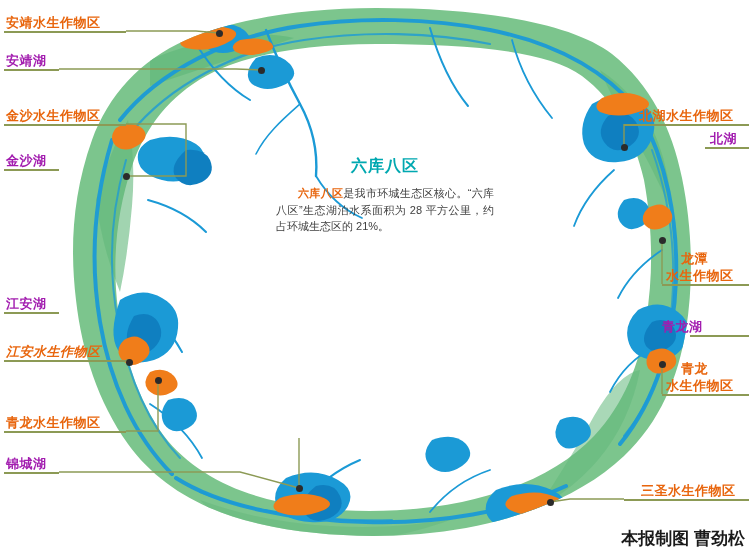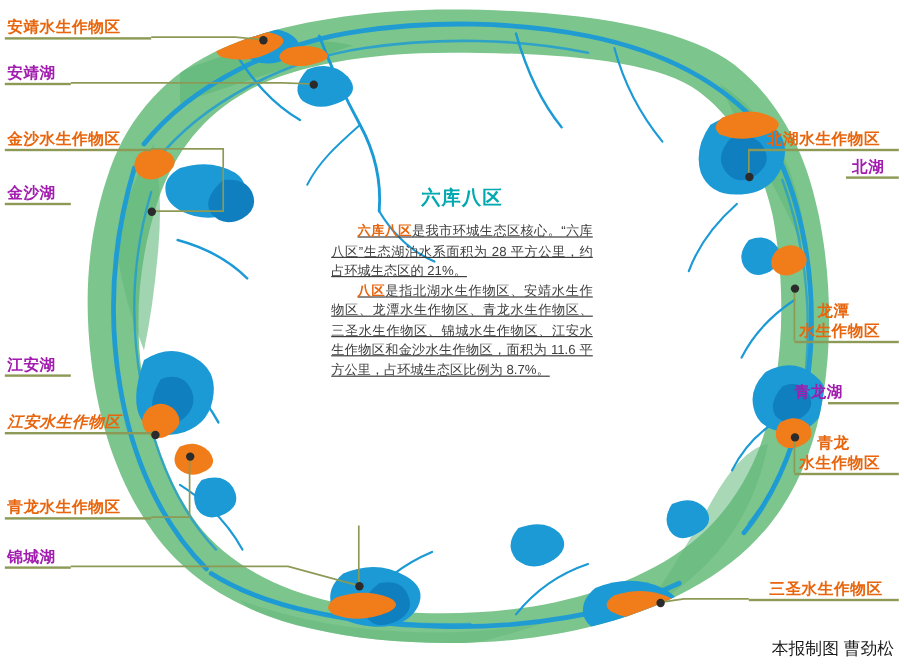--- a/index.html
+++ b/index.html
@@ -53,36 +53,35 @@
     font-weight: bold;
     line-height: 21px;
     letter-spacing: 1px;
   }
   .center-body {
     margin-top: 9px;
     color: #3f3f3f;
     font-size: 11px;
     line-height: 16.5px;
     text-align: justify;
-    text-decoration: underline;
   }
   .center-body p {
     margin: 0;
     text-indent: 22px;
   }
   .kw {
     color: #e8650d;
     font-weight: bold;
   }
   .credit {
     position: absolute;
     right: 8px;
     bottom: 6px;
-    font-size: 14px;
-    font-weight: normal;
+    font-size: 17px;
+    font-weight: bold;
     color: #1a1a1a;
   }
   .dot {
     position: absolute;
     width: 7px;
     height: 7px;
     border-radius: 50%;
     background: #2b2b2b;
   }
 </style>
@@ -278,18 +277,17 @@
       <div class="dot" style="left: 659px; top: 237px;"></div>
       <div class="dot" style="left: 659px; top: 361px;"></div>
     </div>
 
   <div class="center-box">
     <div class="center-title">
       <div>六库八区</div>
     </div>
     <div class="center-body" id="center-body">
         <p><span class="kw">六库八区</span>是我市环城生态区核心。“六库八区”生态湖泊水系面积为 28 平方公里，约占环城生态区的 21%。</p>
-        <p><span class="kw">八区</span>是指北湖水生作物区、安靖水生作物区、龙潭水生作物区、青龙水生作物区、三圣水生作物区、锦城水生作物区、江安水生作物区和金沙水生作物区，面积为 11.6 平方公里，占环城生态区比例为 8.7%。</p>
       </div>
   </div>
 
   <div class="credit">本报制图 曹劲松</div>
 </div>
 
 </body></html>

